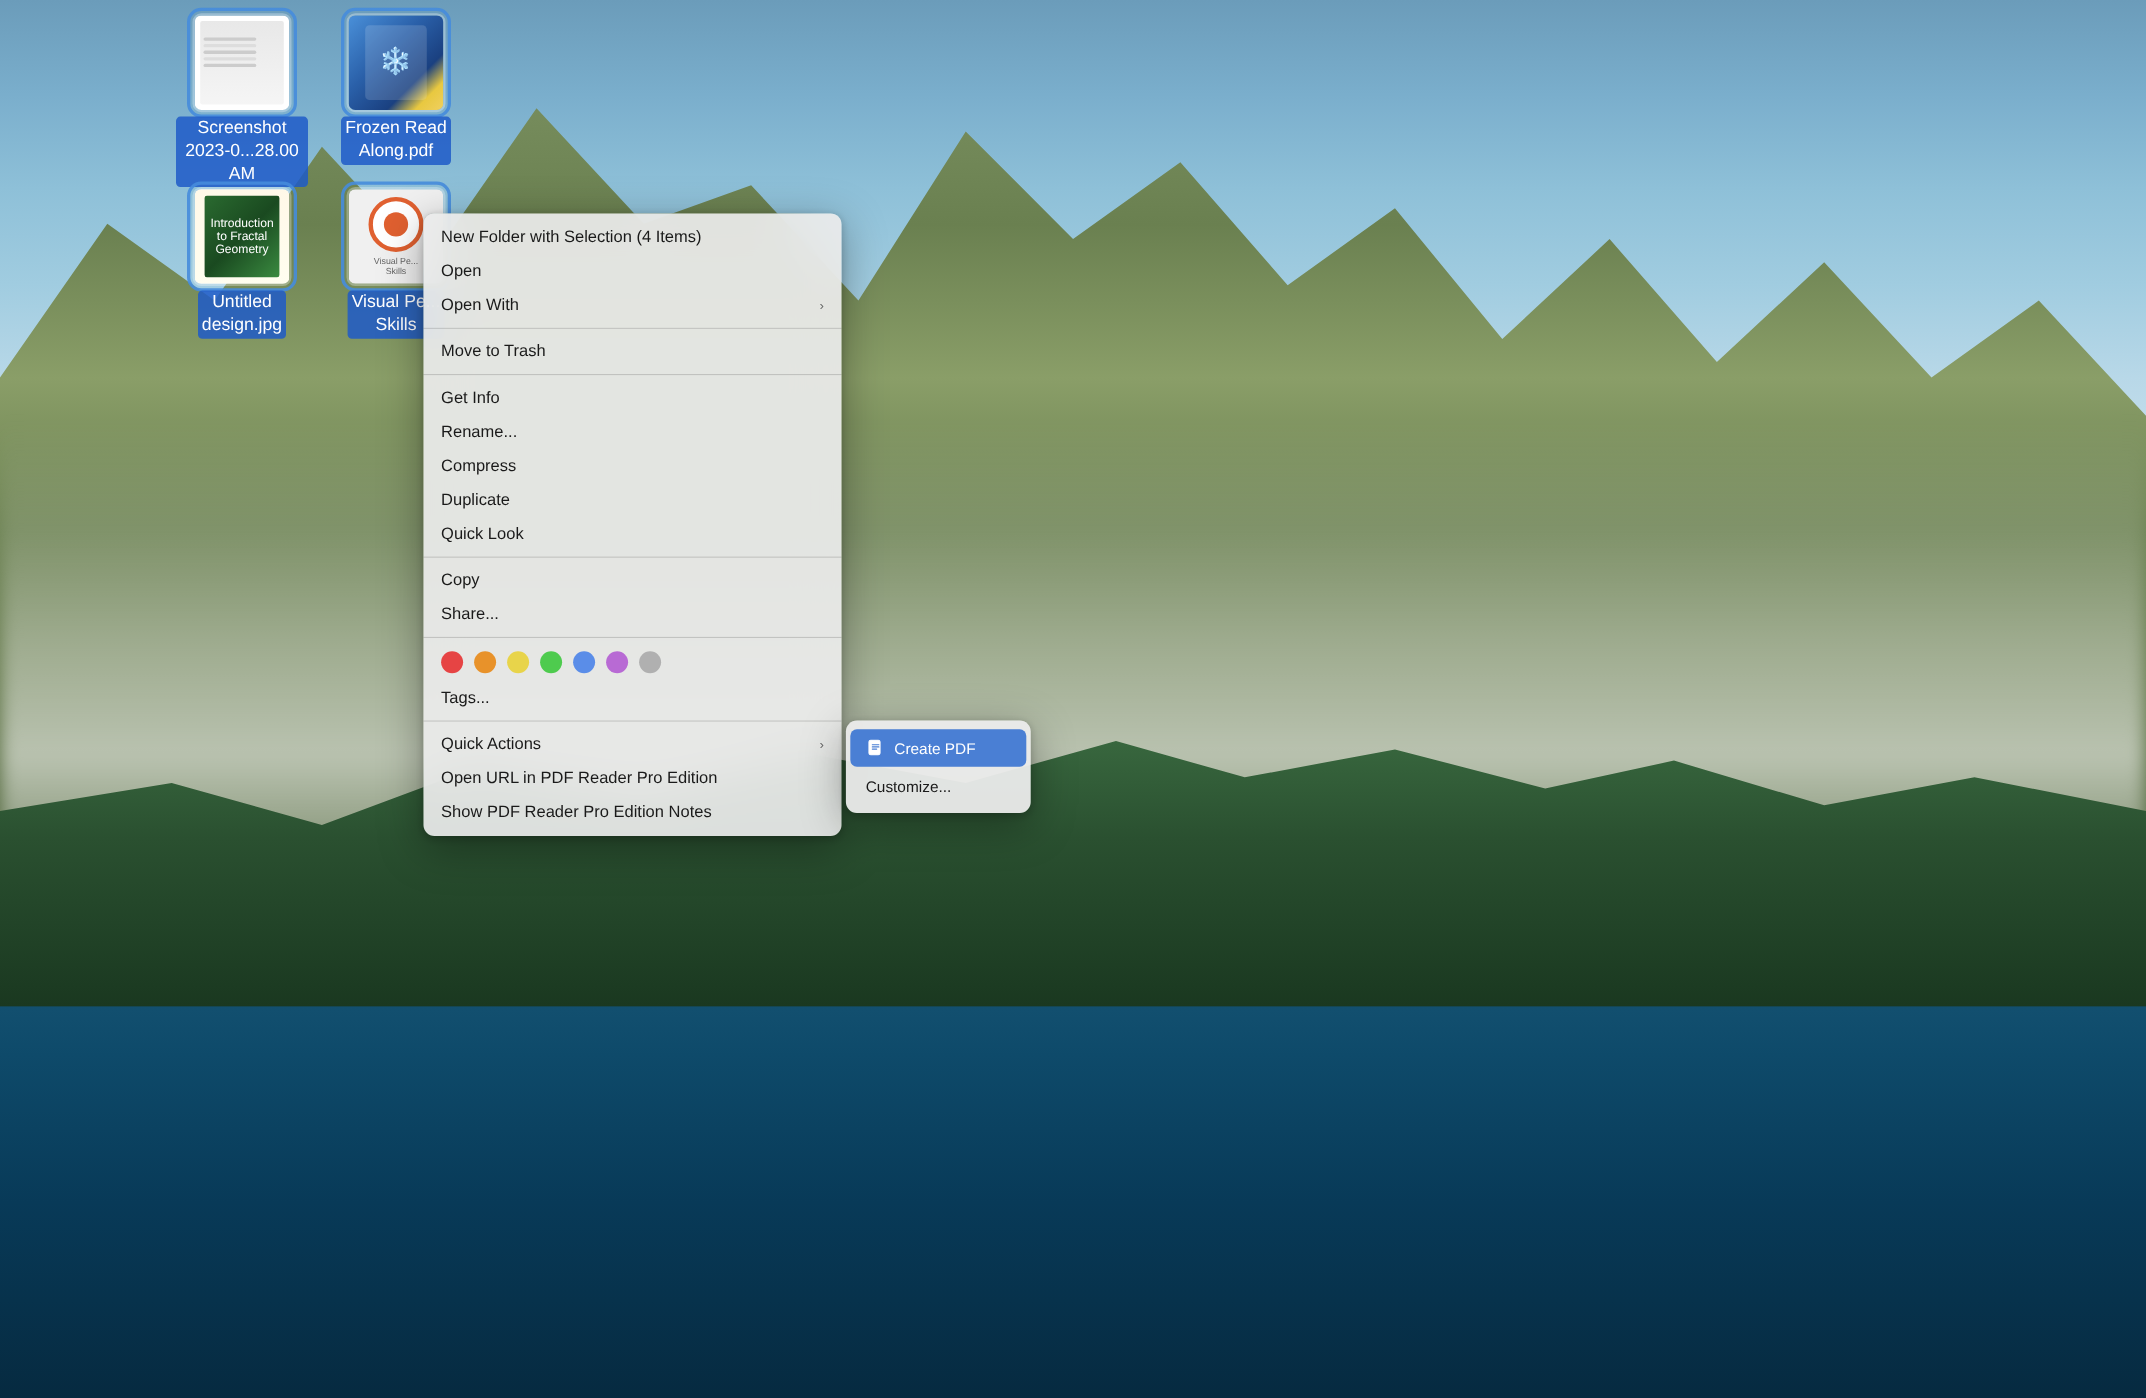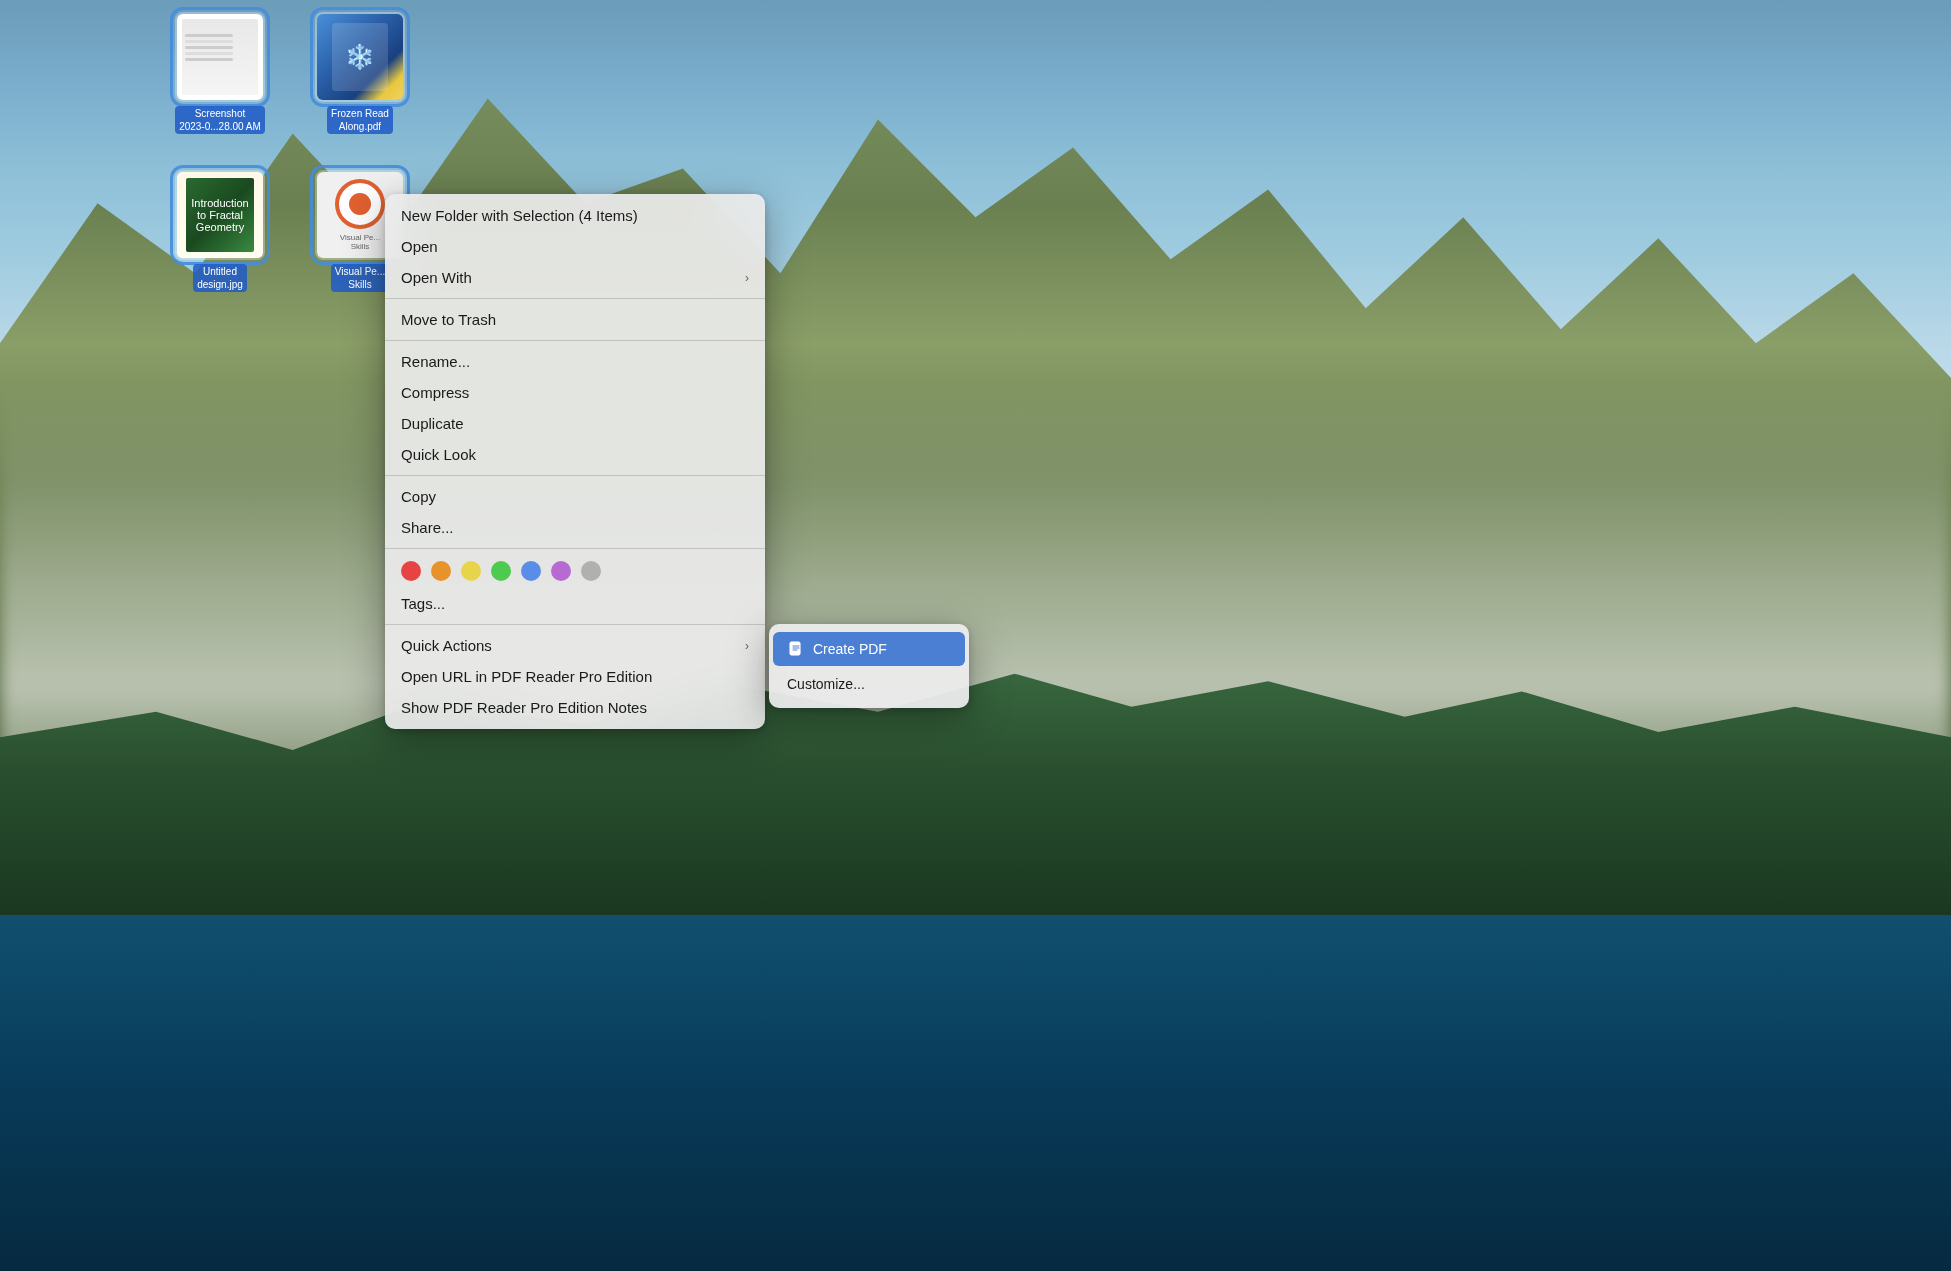--- a/index.html
+++ b/index.html
@@ -161,21 +161,21 @@
       height: 90px;
       border-radius: 8px;
       overflow: hidden;
       border: 2px solid rgba(255,255,255,0.3);
       margin-bottom: 4px;
       flex-shrink: 0;
     }
 
     .icon-label {
       color: white;
-      font-size: 10px;
+      font-size: 16px;
       font-weight: 500;
       text-align: center;
       background: rgba(30, 90, 200, 0.85);
       border-radius: 4px;
       padding: 1px 4px;
       line-height: 1.3;
       text-shadow: none;
     }
 
     .screenshot-thumb {
@@ -328,21 +328,21 @@
       border-radius: 50%;
       cursor: pointer;
       flex-shrink: 0;
     }
 
     
     .submenu {
       position: absolute;
       left: 100%;
       top: auto;
-      width: 200px;
+      width: 168px;
       background: rgba(235, 235, 235, 0.95);
       backdrop-filter: blur(20px);
       -webkit-backdrop-filter: blur(20px);
       border-radius: 10px;
       box-shadow: 0 10px 40px rgba(0,0,0,0.35), 0 2px 8px rgba(0,0,0,0.2);
       padding: 6px 0;
       z-index: 200;
       margin-left: 4px;
     }
 
@@ -472,20 +472,23 @@
   </div>
 
   <div class="menu-separator"></div>
 
   <div class="menu-item">
     <span class="menu-item-text">Move to Trash</span>
   </div>
 
   <div class="menu-separator"></div>
 
+  <div class="menu-item">
+    <span class="menu-item-text">Get Info</span>
+  </div>
 
   <div class="menu-item">
     <span class="menu-item-text">Rename...</span>
   </div>
 
   <div class="menu-item">
     <span class="menu-item-text">Compress</span>
   </div>
 
   <div class="menu-item">

